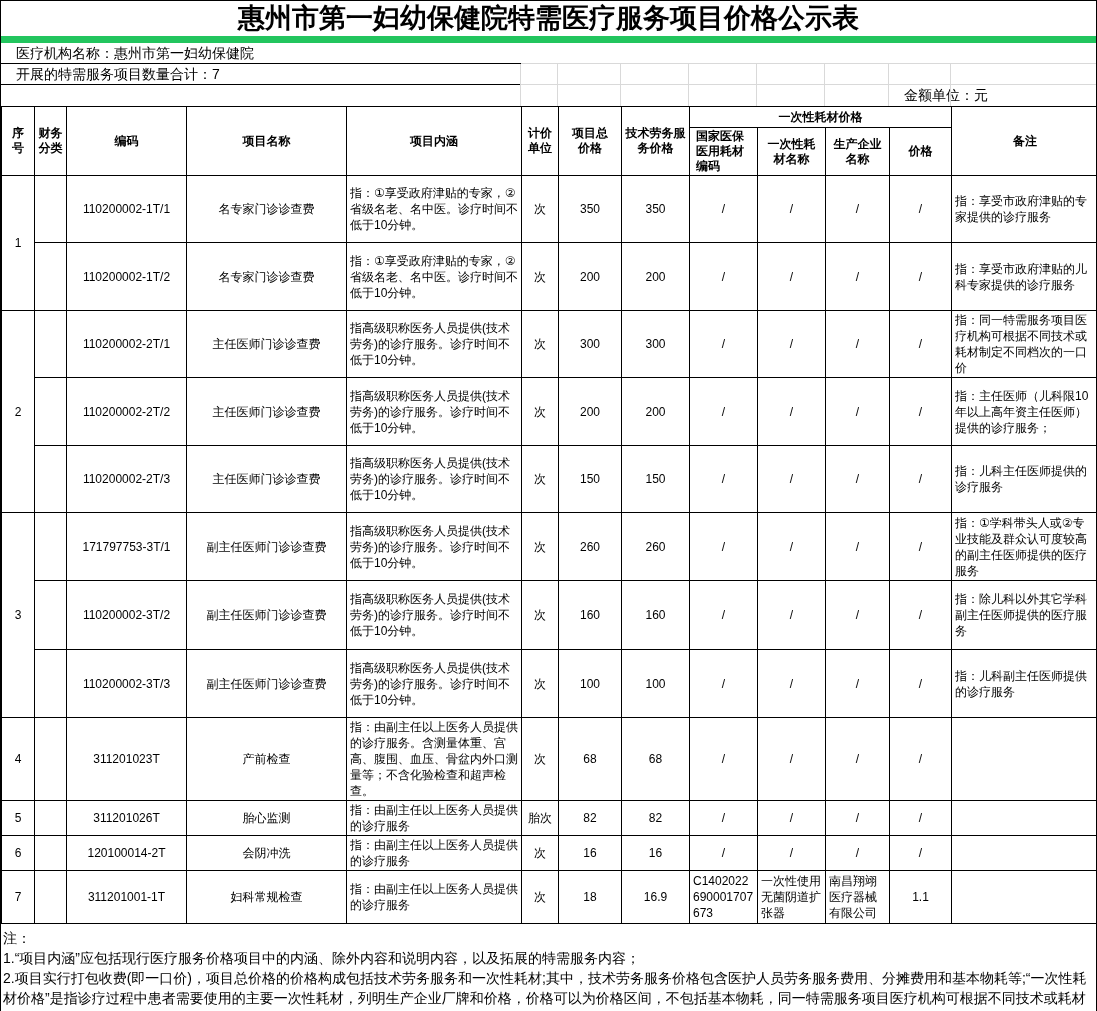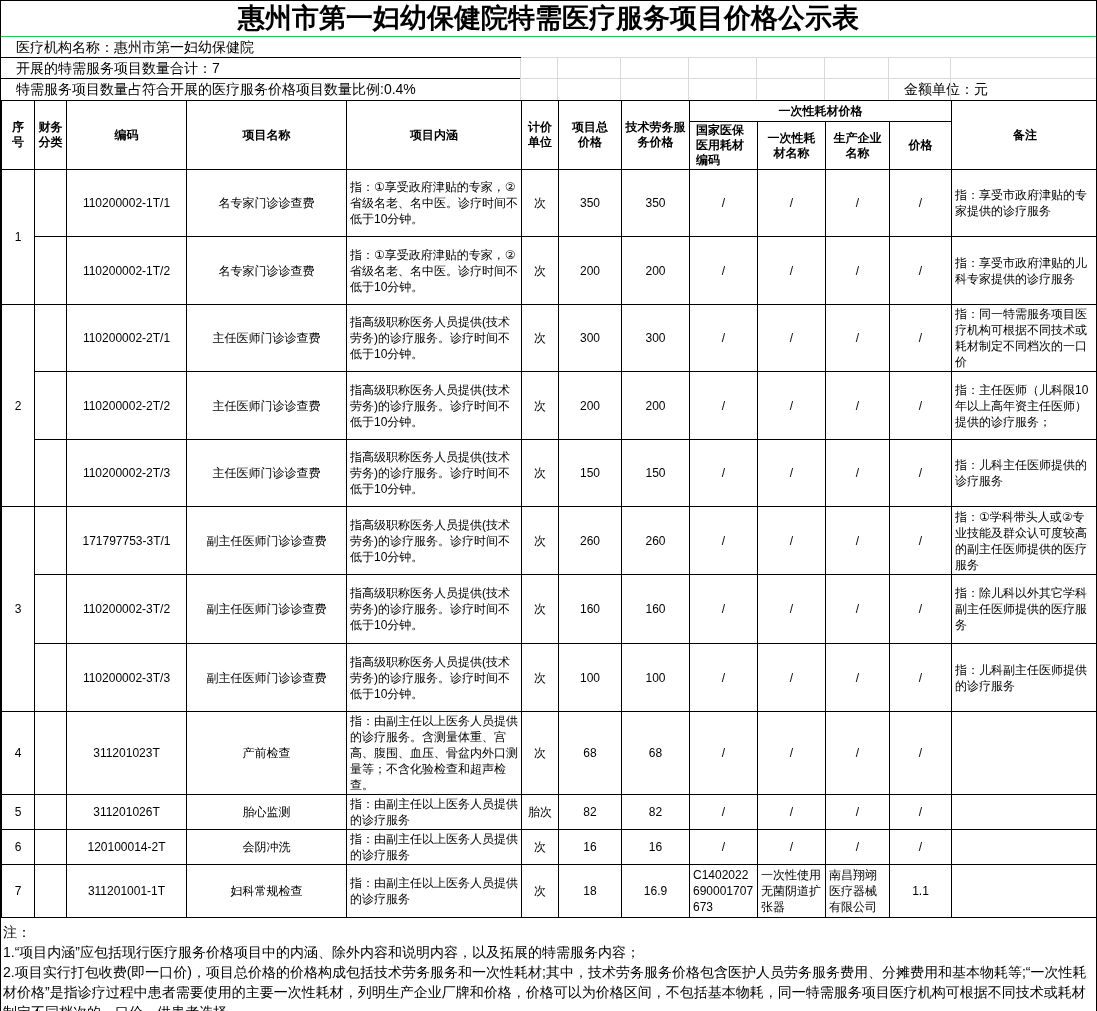--- a/index.html
+++ b/index.html
@@ -1,19 +1,19 @@
 <!DOCTYPE html>
 <html><head>
 <meta charset="utf-8">
 <style>
   html,body{margin:0;padding:0;background:#fff;color:#000;
     font-family:"Liberation Sans","DejaVu Sans",sans-serif;}
   .sheet{width:1097px;box-sizing:border-box;border:1px solid #000;background:#fff;}
   .title{height:35px;line-height:35px;text-align:center;font-size:27px;font-weight:bold;
-    border-bottom:1px solid #22c55e;white-space:nowrap;overflow:hidden;}
+    border-bottom:7px solid #22c55e;white-space:nowrap;overflow:hidden;}
   .info-area{position:relative;height:63px;}
   .info-row{height:21px;line-height:21px;font-size:14px;padding-left:15px;white-space:nowrap;}
   .sep{position:absolute;height:1px;}
   .sep.black{background:#000;left:0;width:520px;}
   .sep.light{background:#d9d9d9;left:520px;right:0;}
   .s1{top:20px;} .s2{top:41px;}
   .vg{position:absolute;top:21px;height:42px;width:1px;background:#d9d9d9;}
   .v520{left:519px}.v557{left:556px}.v620{left:619px}.v688{left:687px}
   .v756{left:755px}.v824{left:823px}.v888{left:887px}.v950{left:949px}
   .unit-label{position:absolute;top:42px;left:903px;height:21px;line-height:21px;font-size:14px;white-space:nowrap;}
@@ -34,21 +34,20 @@
 </head>
 <body>
 
 <div class="sheet">
 
   <div class="title">惠州市第一妇幼保健院特需医疗服务项目价格公示表</div>
 
   <div class="info-area">
     <div class="info-row">医疗机构名称：惠州市第一妇幼保健院</div>
     <div class="info-row">开展的特需服务项目数量合计：7</div>
-    <div class="info-row">特需服务项目数量占符合开展的医疗服务价格项目数量比例:0.4%</div>
     <span class="unit-label">金额单位：元</span>
     <i class="sep black s1"></i>
       <i class="sep light s1"></i>
     <i class="sep black s2"></i>
       <i class="sep light s2"></i>
     <i class="vg v520"></i>
       <i class="vg v557"></i>
     <i class="vg v620"></i>
       <i class="vg v688"></i>
     <i class="vg v756"></i>

